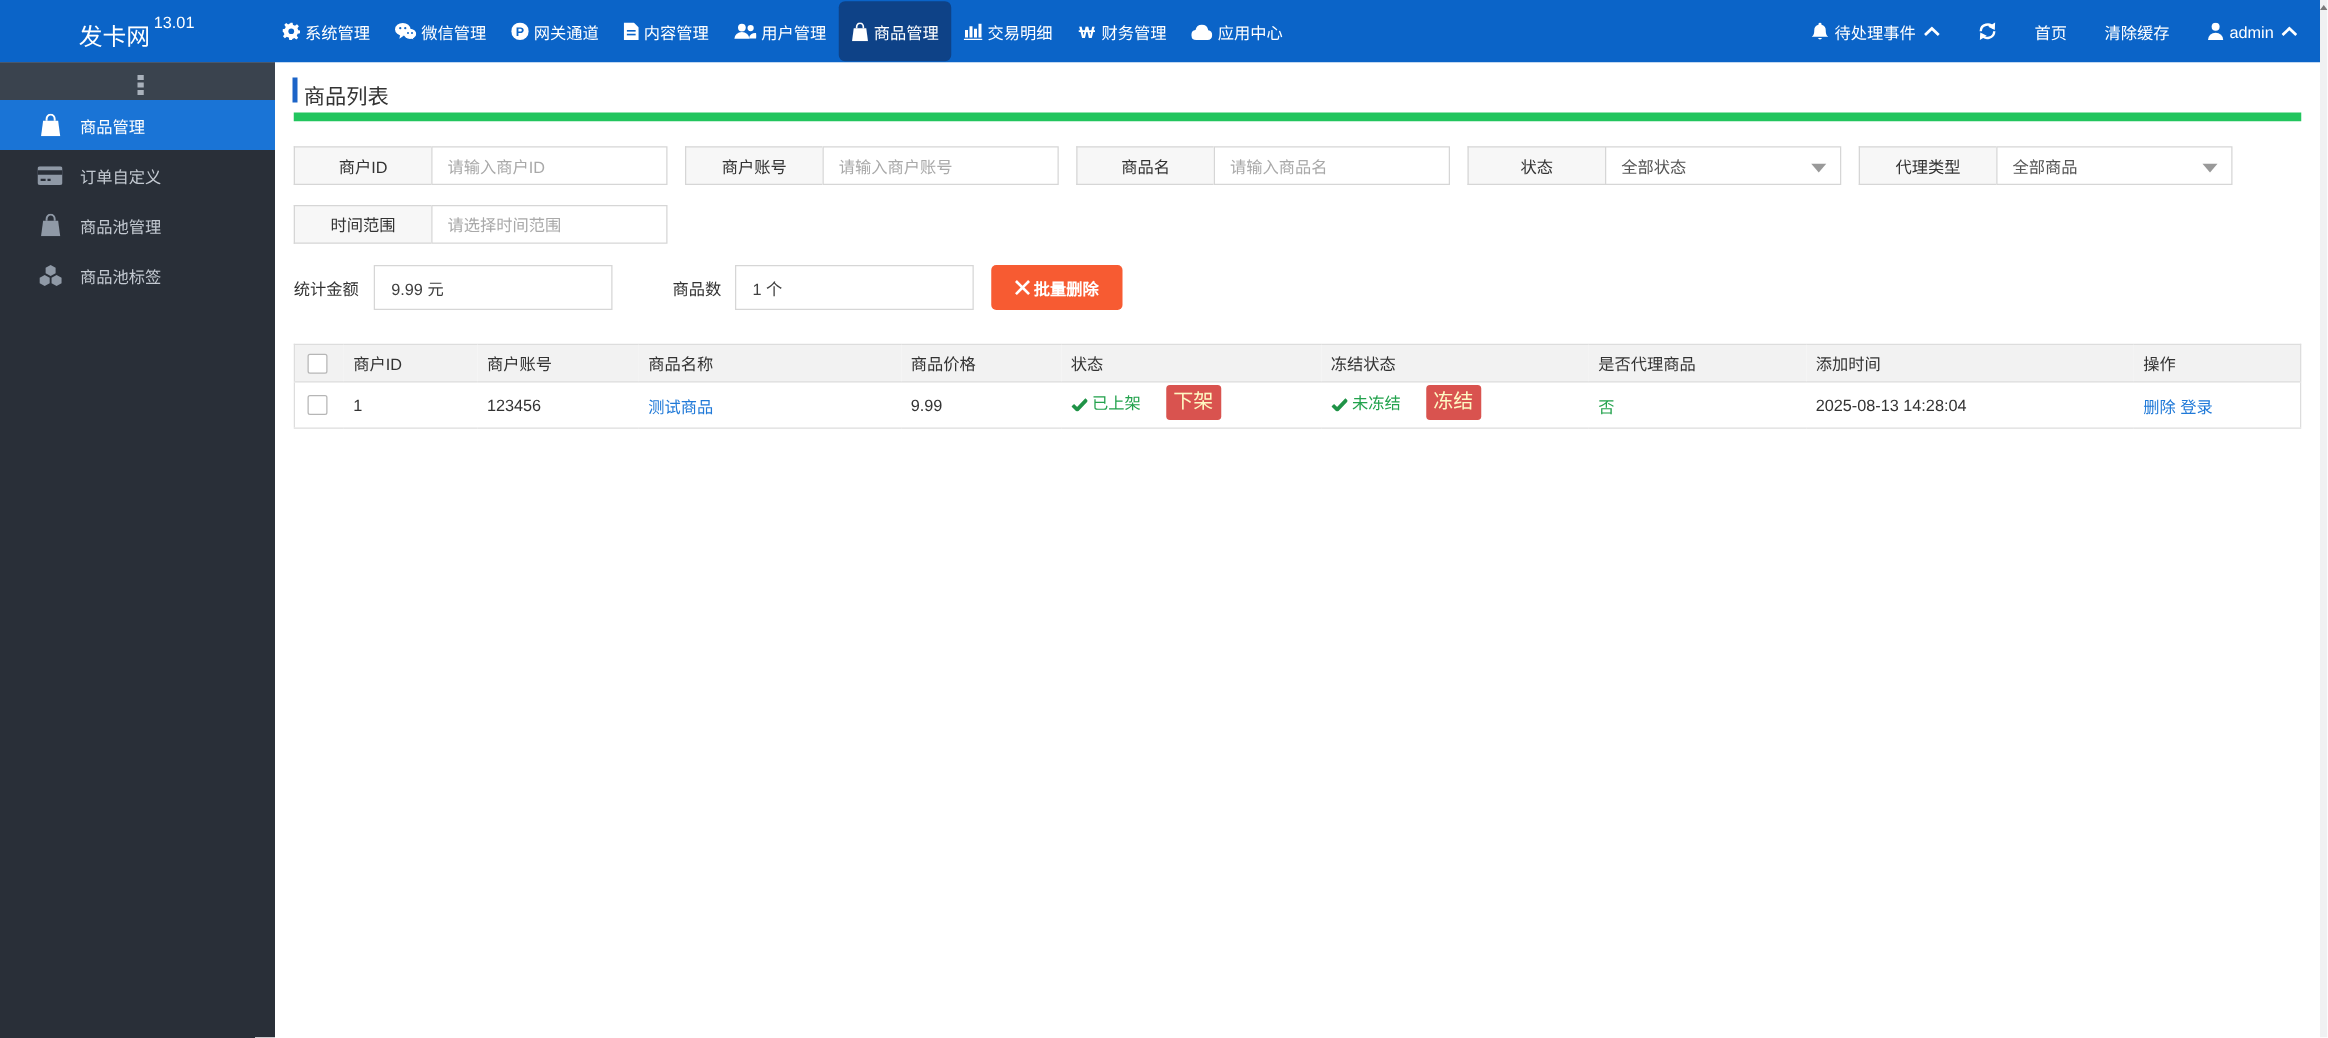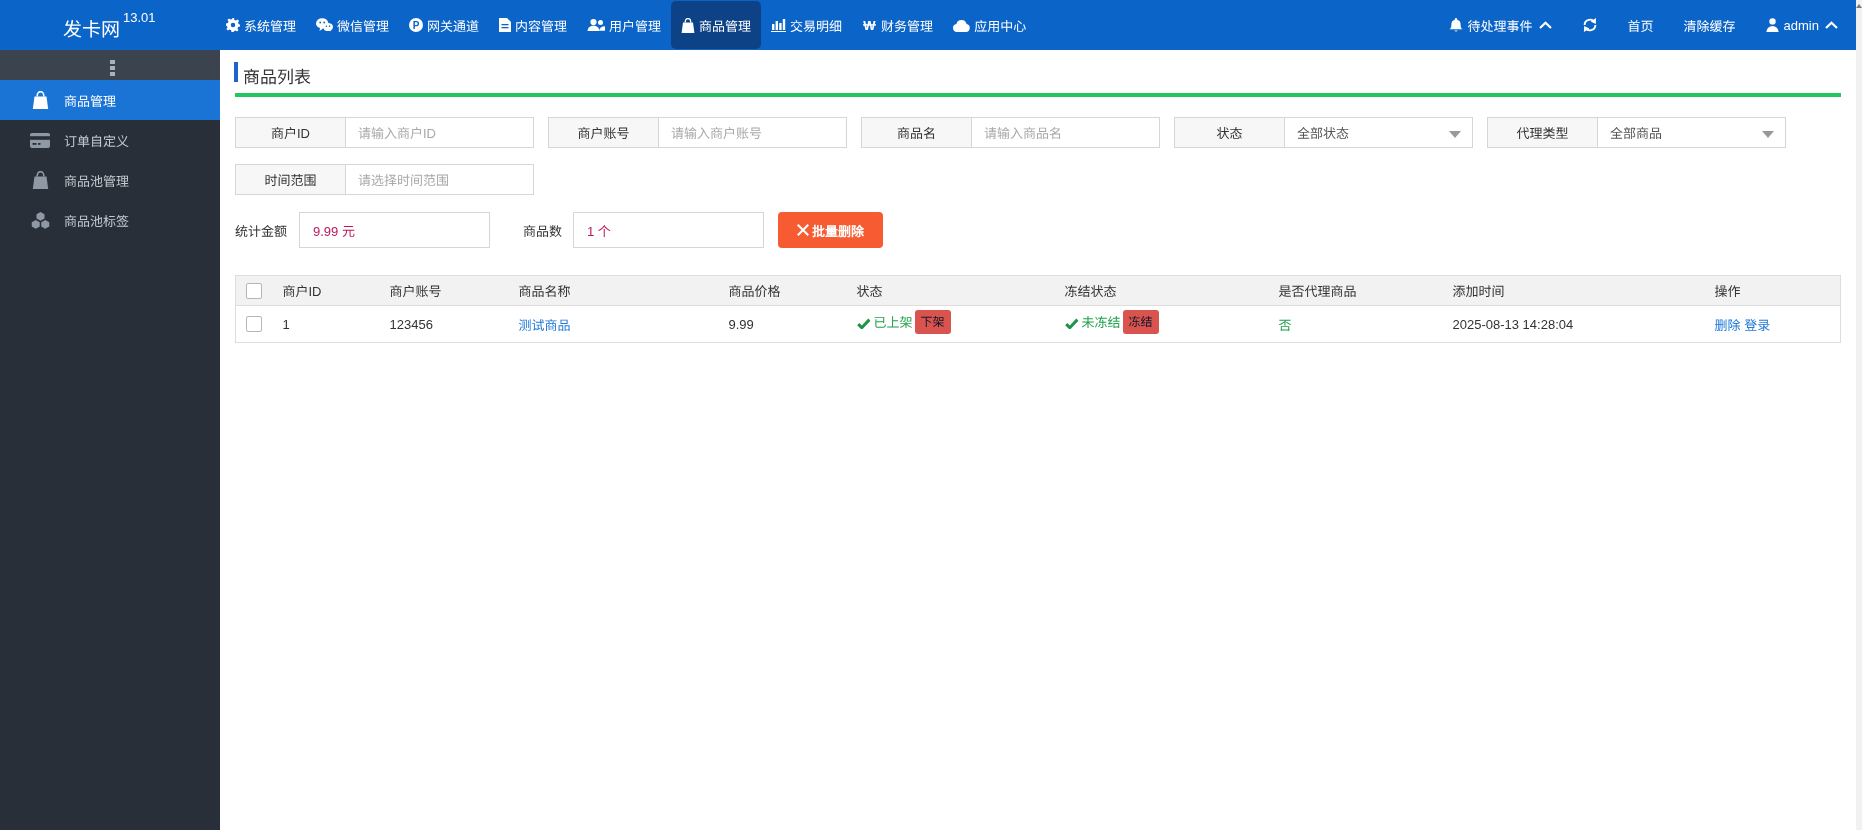--- a/index.html
+++ b/index.html
@@ -18,48 +18,48 @@
 .nright .it { display:flex; align-items:center; margin-left:30px; white-space:nowrap; }
 
 .side { position:absolute; left:0; top:50px; width:220px; height:780px; background:#292f38; }
 .side-top { height:30px; background:#3a434e; position:relative; }
 .dots { position:absolute; left:110px; top:10px; width:5px; height:4px; background:#a9b1bb; box-shadow:0 6px 0 #a9b1bb,0 12px 0 #a9b1bb; }
 .sitem { height:40px; display:flex; align-items:center; color:#c3c9d1; font-size:13px; }
 .sitem .ic { width:64px; padding-left:16px; display:flex; justify-content:center; }
 .sitem.on { background:#1a74d6; color:#fff; }
 
 .main { position:absolute; left:220px; top:50px; width:1636px; height:780px; background:#fff; padding:0 15px; }
-.ptitle { height:47px; border-bottom:4px solid #22c55e; position:relative; }
+.ptitle { height:47px; border-bottom:7px solid #22c55e; position:relative; }
 .ptitle .bar { position:absolute; left:-1px; top:12px; width:4px; height:20px; background:#1c64c8; }
 .ptitle .tx { position:absolute; left:8px; top:13px; font-size:17px; color:#333; }
 
 .frow { display:flex; margin-top:20px; }
 .frow2 { display:flex; margin-top:16px; }
 .ig { display:flex; width:299px; height:31px; margin-right:14px; }
 .ig .lab { flex:0 0 110px; background:#f7f7f7; border:1px solid #d6d6d6; border-right:none; display:flex; align-items:center; justify-content:center; color:#333; }
 .ig .inp { flex:1 1 auto; border:1px solid #d6d6d6; background:#fff; display:flex; align-items:center; padding-left:12px; color:#a9a9a9; position:relative; }
 .ig .inp.sel { color:#555;text-align:center; }
 .caret { position:absolute; right:11px; top:13px; width:0; height:0; border-left:6px solid transparent; border-right:6px solid transparent; border-top:7px solid #999; }
 
 .srow { display:flex; align-items:center; margin-top:17px; height:36px; }
 .srow .slab { color:#333; }
-.sbox { width:191px; height:36px; border:1px solid #d6d6d6; display:flex; align-items:center; padding-left:13px; color:#be185d; }
+.sbox { width:191px; height:36px; border:1px solid #d6d6d6; display:flex; align-items:center; padding-left:13px; color:#404040; }
 .btn-del { width:105px; height:36px; background:#f75b32; border-radius:4px; color:#fff; font-weight:bold; display:flex; align-items:center; justify-content:center; margin-left:12px; }
 
 table.grid { border-collapse:collapse; width:1605px; margin-top:27px; table-layout:fixed; }
 table.grid th, table.grid td { border:0; font-weight:normal; text-align:left; padding:0 0 0 8px; color:#333; }
 table.grid thead tr { height:30px; background:#f2f2f2; }
 table.grid tbody tr { height:37px; background:#fff; }
 table.grid { border:1px solid #ddd; }
 table.grid thead tr { border-bottom:1px solid #ddd; }
 table.grid tbody tr { border-bottom:1px solid #ddd; }
 .ckb { width:16px; height:16px; background:#fff; border:1px solid #b6b6b6; border-radius:2px; margin-left:2px; }
 a.lnk { color:#217ad8; text-decoration:none; }
 .grn { color:#23a24d; }
-.btn-red { display:inline-block; background:#d9534f; color:#0f172a; font-size:12px; line-height:1; border-radius:3px; padding:6px 6px; margin-left:2px; vertical-align:middle; position:relative; top:-2px; }
+.btn-red { display:inline-block; background:#d9534f; color:#fef9c3; font-size:16px; line-height:1; border-radius:3px; padding:6px 6px; margin-left:20px; vertical-align:middle; position:relative; top:-2px; }
 .vchk { margin-right:4px; vertical-align:-2px; }
 
 .sbar { position:absolute; right:0; top:0; width:6px; height:830px; background:#f0f1f2; }
 .sbar .arr { position:absolute; top:4px; left:0px; width:0; height:0; border-left:3px solid transparent; border-right:3px solid transparent; border-bottom:4px solid #7a7a7a; }
 </style>
 </head>
 <body>
 <div class="nav">
   <div class="logo">发卡网<sup>13.01</sup></div>
   <div class="menu">
@@ -199,21 +199,21 @@
   </div>
   <div class="frow2">
     <div class="ig">
         <div class="lab">时间范围</div>
         <div class="inp">请选择时间范围</div>
       </div>
   </div>
   <div class="srow">
     <span class="slab" style="margin-left:0;">统计金额</span>
     <div class="sbox" style="margin-left:12px;">9.99 元</div>
-    <span class="slab" style="margin-left:33px;">商品数</span>
+    <span class="slab" style="margin-left:48px;">商品数</span>
     <div class="sbox" style="margin-left:11px;">1 个</div>
     <div class="btn-del" style="margin-left:14px;"><svg width="12" height="12" viewBox="0 0 12 12" style="margin-right:3px">
           <path d="M1.5 0 L6 4.5 L10.5 0 L12 1.5 L7.5 6 L12 10.5 L10.5 12 L6 7.5 L1.5 12 L0 10.5 L4.5 6 L0 1.5 Z" fill="#fff"></path>
         </svg>批量删除</div>
   </div>
   <table class="grid">
     <colgroup>
       <col style="width:39px">
         <col style="width:107px">
         <col style="width:129px">

